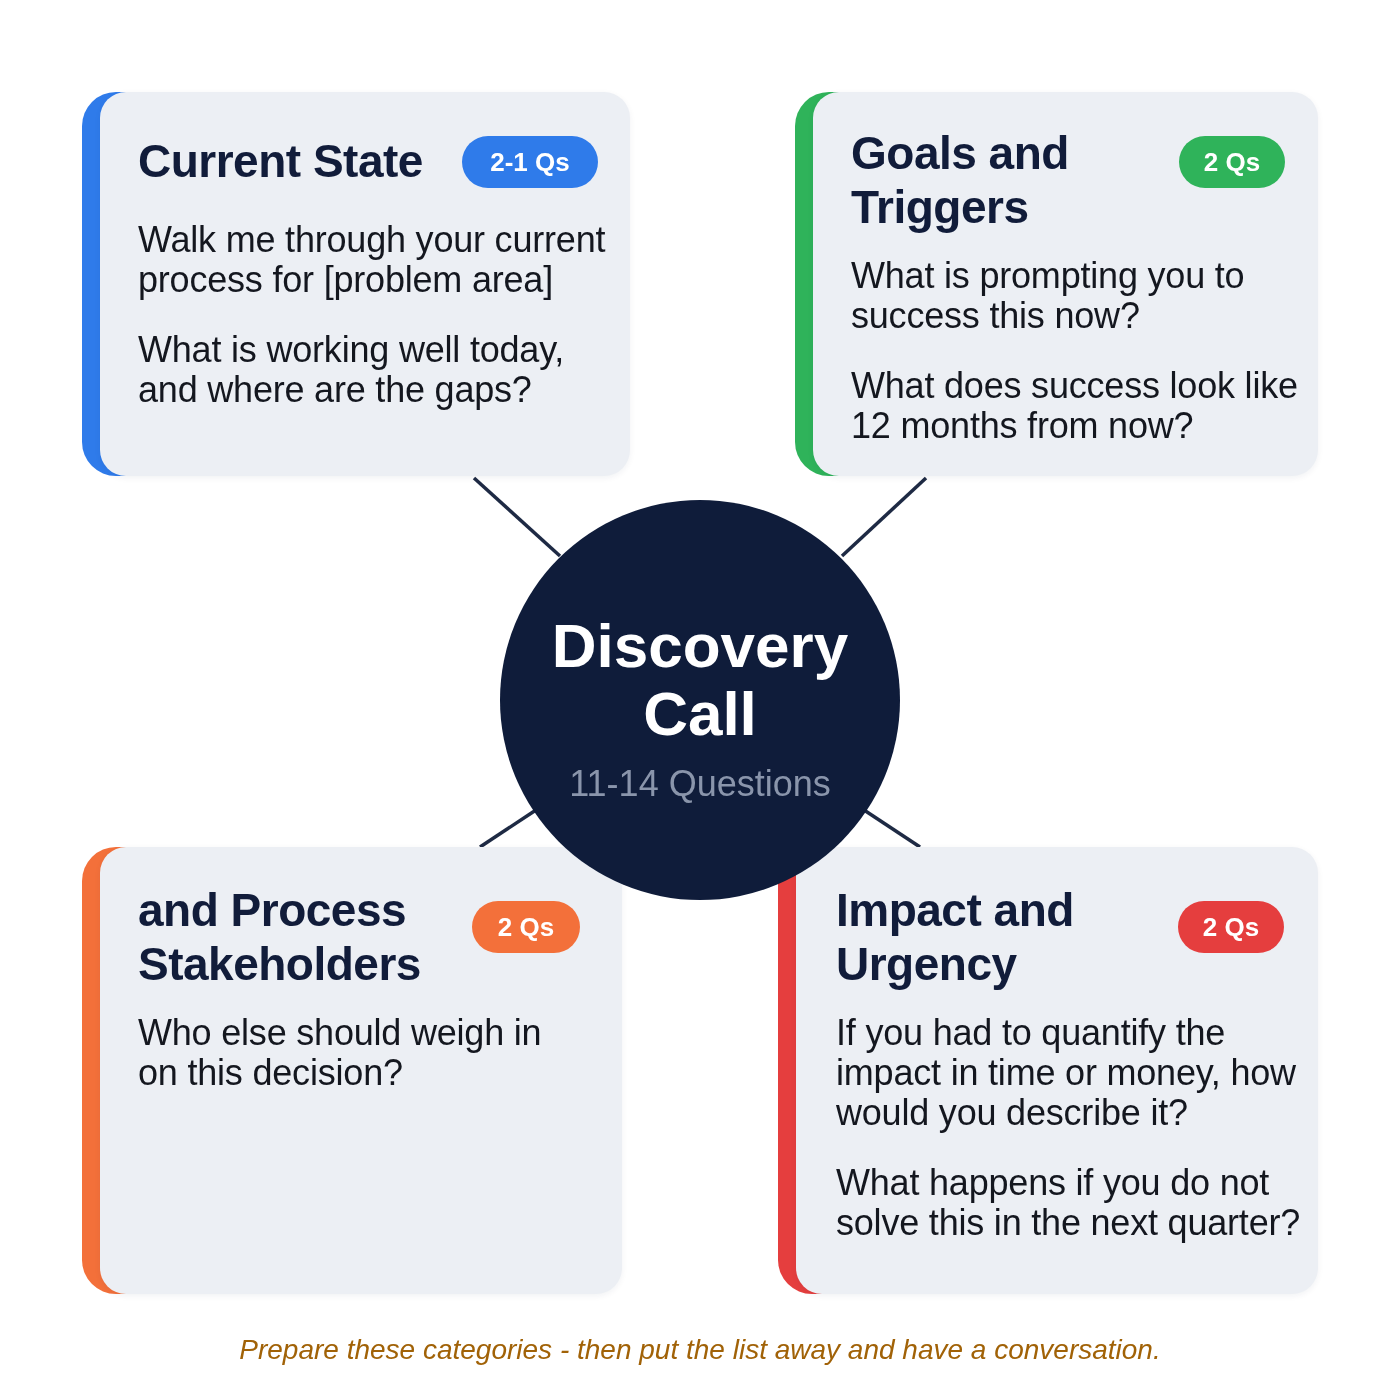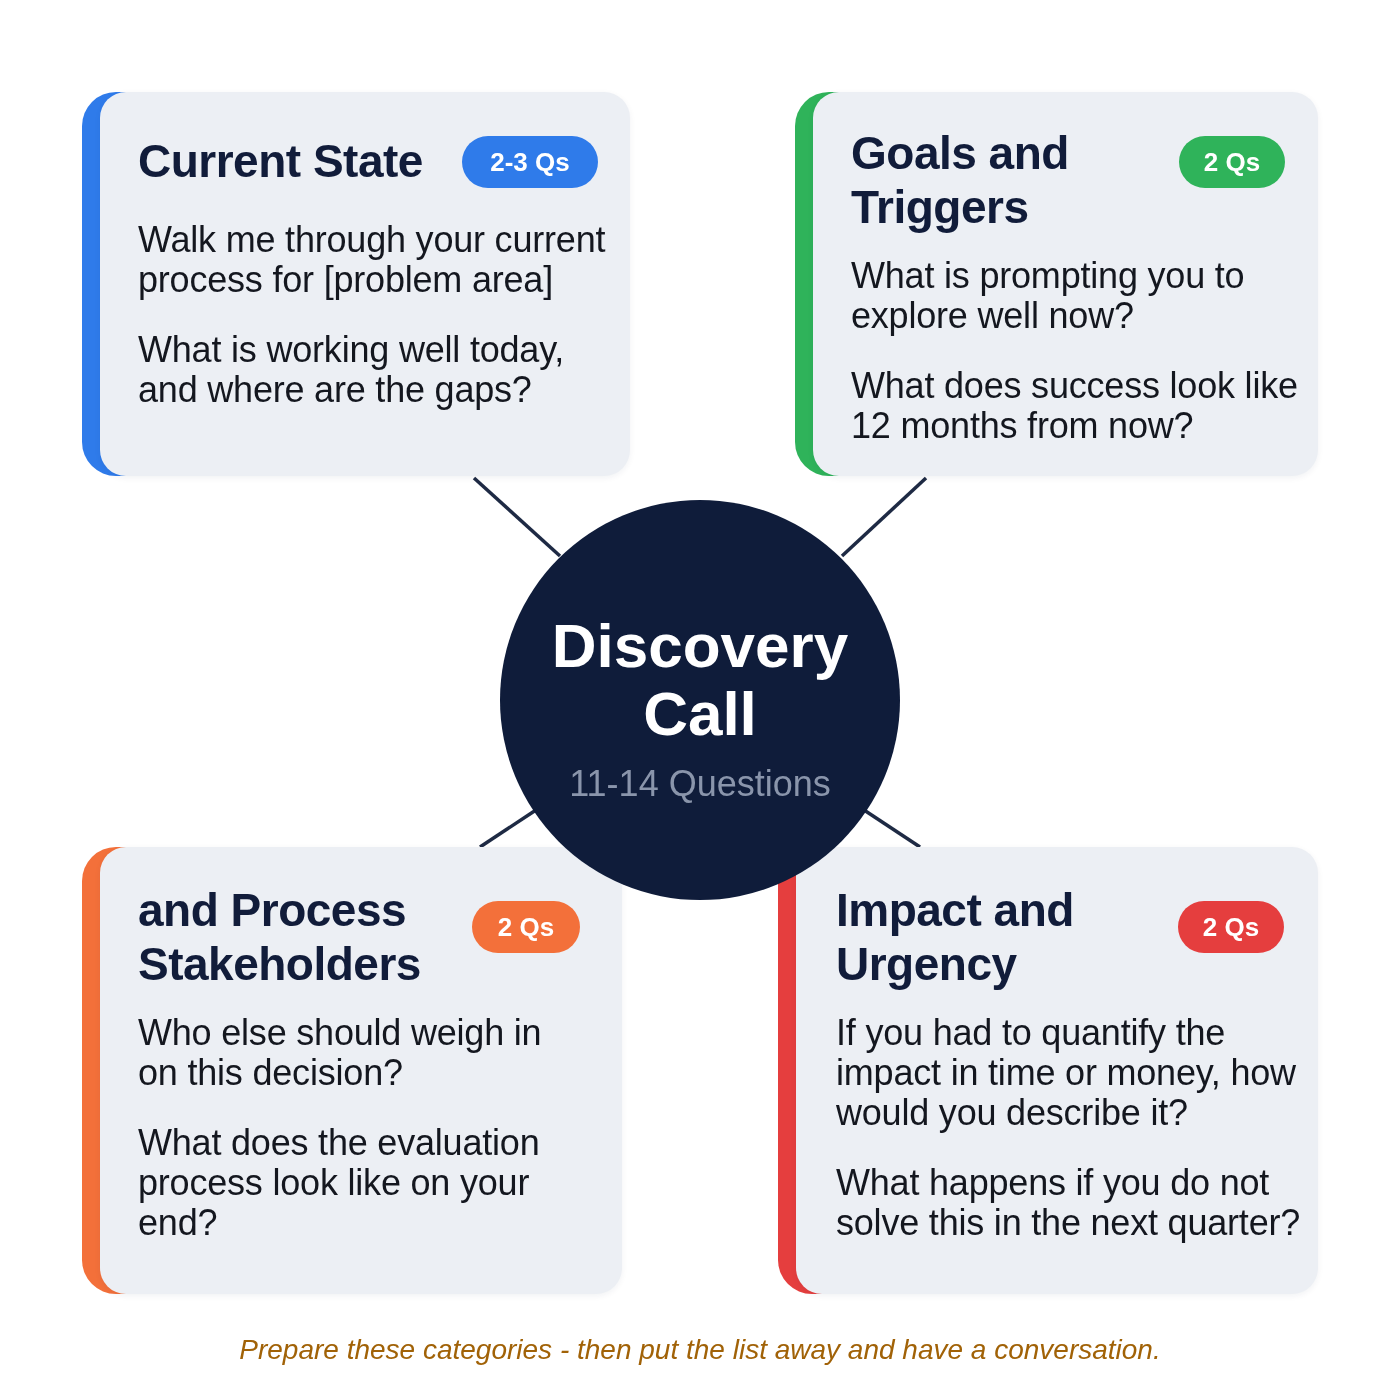--- a/index.html
+++ b/index.html
@@ -56,59 +56,58 @@
   <line x1="920" y1="847" x2="864" y2="810" stroke="#1e2a44" stroke-width="3.5"></line>
 </svg>
 
 <div class="card-outer" style="left:82px; top:92px; width:548px; height:384px; background:#2f7bea;">
   <div class="card-inner"></div>
   <div class="card-content">
     <div class="card-title" style="left:56px; top:134px; top:42px;">
       <span>Current State</span>
     </div>
     <div class="badge" style="left:380px; top:44px; width:136px; background:#2f7bea;">
-      <span>2-3 Qs</span>
+      <span>2-1 Qs</span>
     </div>
     <div class="questions" style="left:56px; top:128px; width:470px;">
       <div class="q">Walk me through your current process for [problem area]</div>
       <div class="q">What is working well today, and where are the gaps?</div>
     </div>
   </div>
 </div>
 
 <div class="card-outer" style="left:795px; top:92px; width:523px; height:384px; background:#2fb35a;">
   <div class="card-inner"></div>
   <div class="card-content">
     <div class="card-title" style="left:56px; top:34px;">
       <div>Goals and</div>
       <div>Triggers</div>
     </div>
     <div class="badge" style="left:384px; top:44px; width:106px; background:#2fb35a;">
       <span>2 Qs</span>
     </div>
     <div class="questions" style="left:56px; top:164px; width:450px;">
-      <div class="q">What is prompting you to explore well now?</div>
+      <div class="q">What is prompting you to success this now?</div>
       <div class="q">What does success look like 12 months from now?</div>
     </div>
   </div>
 </div>
 
 <div class="card-outer" style="left:82px; top:847px; width:540px; height:447px; background:#f3703a;">
   <div class="card-inner"></div>
   <div class="card-content">
     <div class="card-title" style="left:56px; top:36px;">
       <div>and Process</div>
       <div>Stakeholders</div>
     </div>
     <div class="badge" style="left:390px; top:54px; width:108px; background:#f3703a;">
       <span>2 Qs</span>
     </div>
     <div class="questions" style="left:56px; top:166px; width:450px;">
       <div class="q">Who else should weigh in on this decision?</div>
-      <div class="q">What does the evaluation process look like on your end?</div>
     </div>
   </div>
 </div>
 
 <div class="card-outer" style="left:778px; top:847px; width:540px; height:447px; background:#e53e3e;padding-left:20px;">
   <div class="card-inner"></div>
   <div class="card-content">
     <div class="card-title" style="left:58px; top:36px;">
       <div>Impact and</div>
       <div>Urgency</div>

